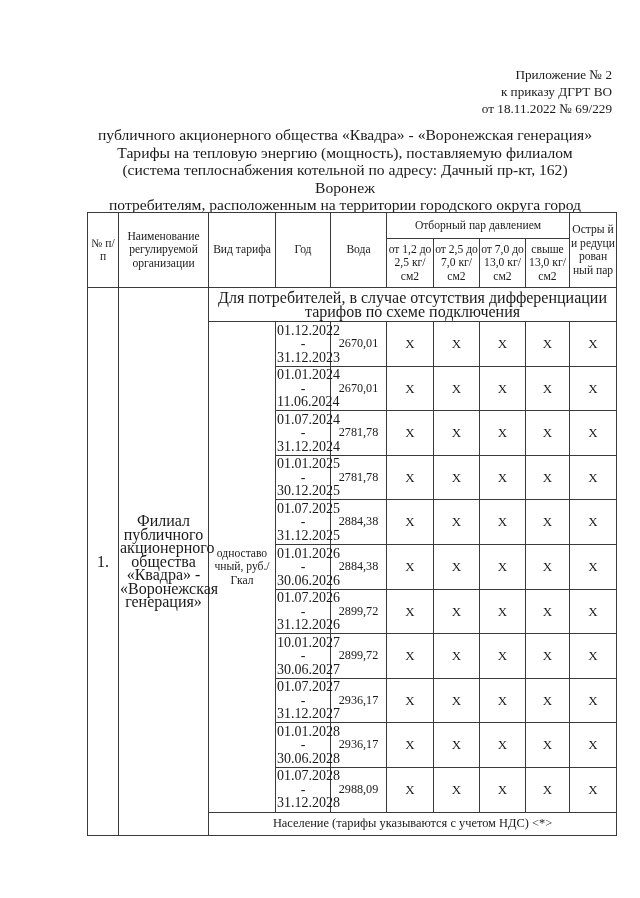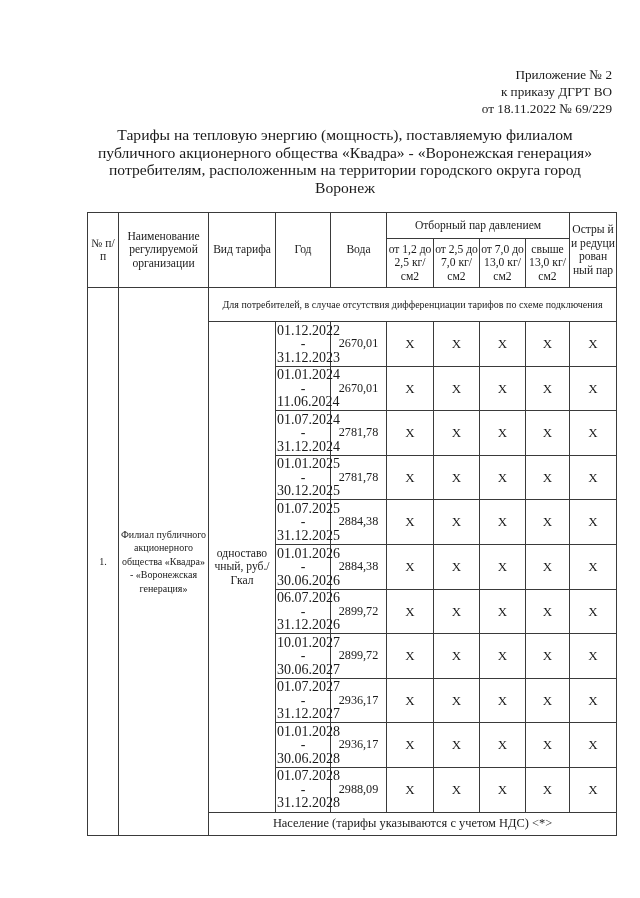--- a/index.html
+++ b/index.html
@@ -8,41 +8,42 @@
   .appendix { position: absolute; right: 28px; top: 66px; text-align: right;
               font-size: 13.2px; line-height: 17px; }
   .title { position: absolute; left: 90px; width: 510px; top: 126px; text-align: center;
            font-size: 15.6px; line-height: 17.6px; }
   table.tariffs { position: absolute; left: 87px; top: 212px; border-collapse: collapse;
                   table-layout: fixed; width: 529px; font-size: 11.6px; }
   table.tariffs td, table.tariffs th { border: 1px solid #3a3a3a; text-align: center;
                   vertical-align: middle; padding: 0 1px; font-weight: normal; line-height: 13.5px; }
   .hdr-top td { height: 25px; }
   .hdr-bot td { height: 48px; }
-  .sect td { height: 33px; font-size: 10px; line-height: 14px; }
+  .sect td { height: 33px; font-size: 16px; line-height: 14px; }
   .data td { height: 43.6px; }
   .date { font-size: 14px; line-height: 12.5px; }
   .val { font-size: 12.2px; }
   .x { font-size: 13px; }
   .foot td { height: 22px; font-size: 12.4px; }
 </style>
 </head>
 <body>
 
 <div class="appendix">
   <div>Приложение № 2</div>
   <div>к приказу ДГРТ ВО</div>
   <div>от 18.11.2022 № 69/229</div>
 </div>
 
 <div class="title">
+  <div>публичного акционерного общества «Квадра» - «Воронежская генерация»</div>
   <div>Тарифы на тепловую энергию (мощность), поставляемую филиалом</div>
-  <div>публичного акционерного общества «Квадра» - «Воронежская генерация»</div>
+  <div>(система теплоснабжения котельной по адресу: Дачный пр-кт, 162)</div>
+  <div>Воронеж</div>
   <div>потребителям, расположенным на территории городского округа город</div>
-  <div>Воронеж</div>
 </div>
 
 <table class="tariffs">
   <colgroup>
     <col style="width:31px">
       <col style="width:90px">
       <col style="width:67px">
       <col style="width:55px">
     <col style="width:56px">
       <col style="width:47px">
@@ -147,21 +148,21 @@
         </td>
       <td class="val">2884,38</td>
       <td class="x">X</td>
       <td class="x">X</td>
       <td class="x">X</td>
       <td class="x">X</td>
       <td class="x">X</td>
     </tr>
     <tr class="data">
       <td class="date">
-          <div>06.07.2026</div>
+          <div>01.07.2026</div>
           <div>-</div>
           <div>31.12.2026</div>
         </td>
       <td class="val">2899,72</td>
       <td class="x">X</td>
       <td class="x">X</td>
       <td class="x">X</td>
       <td class="x">X</td>
       <td class="x">X</td>
     </tr>

